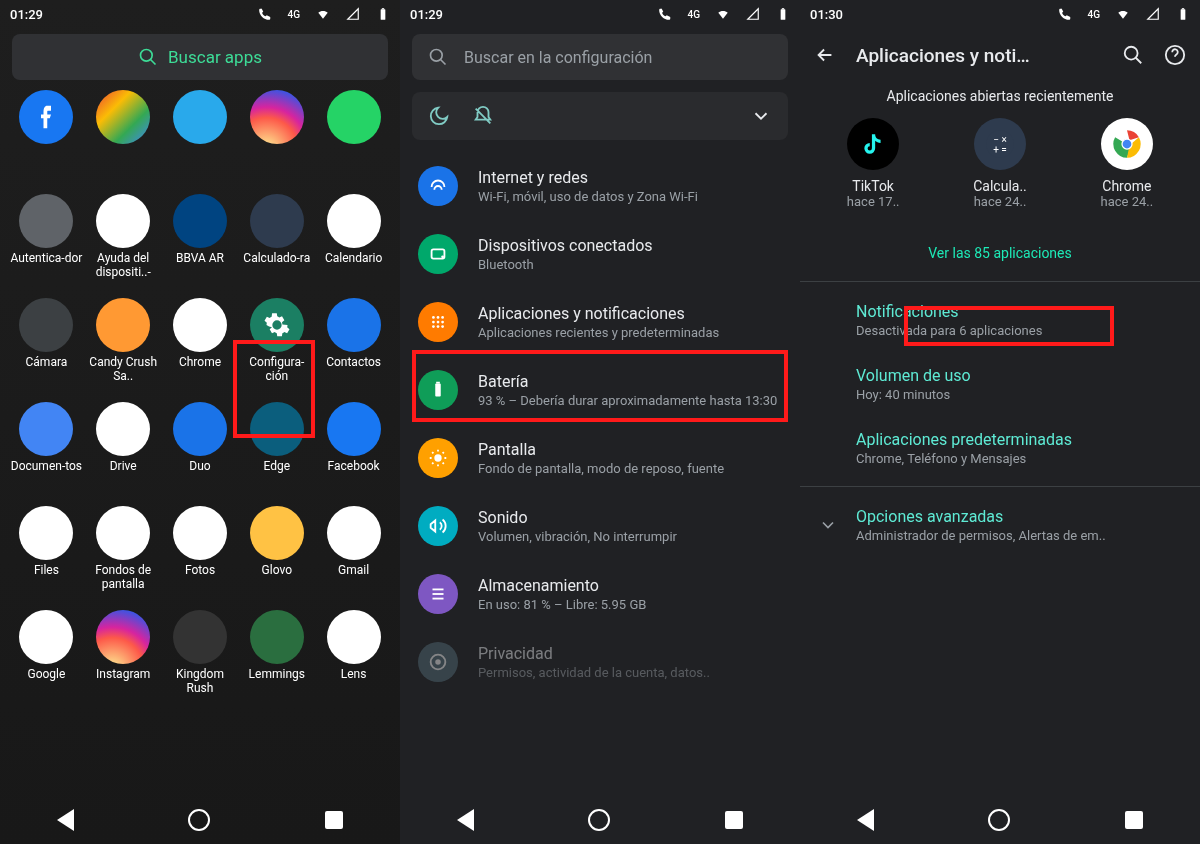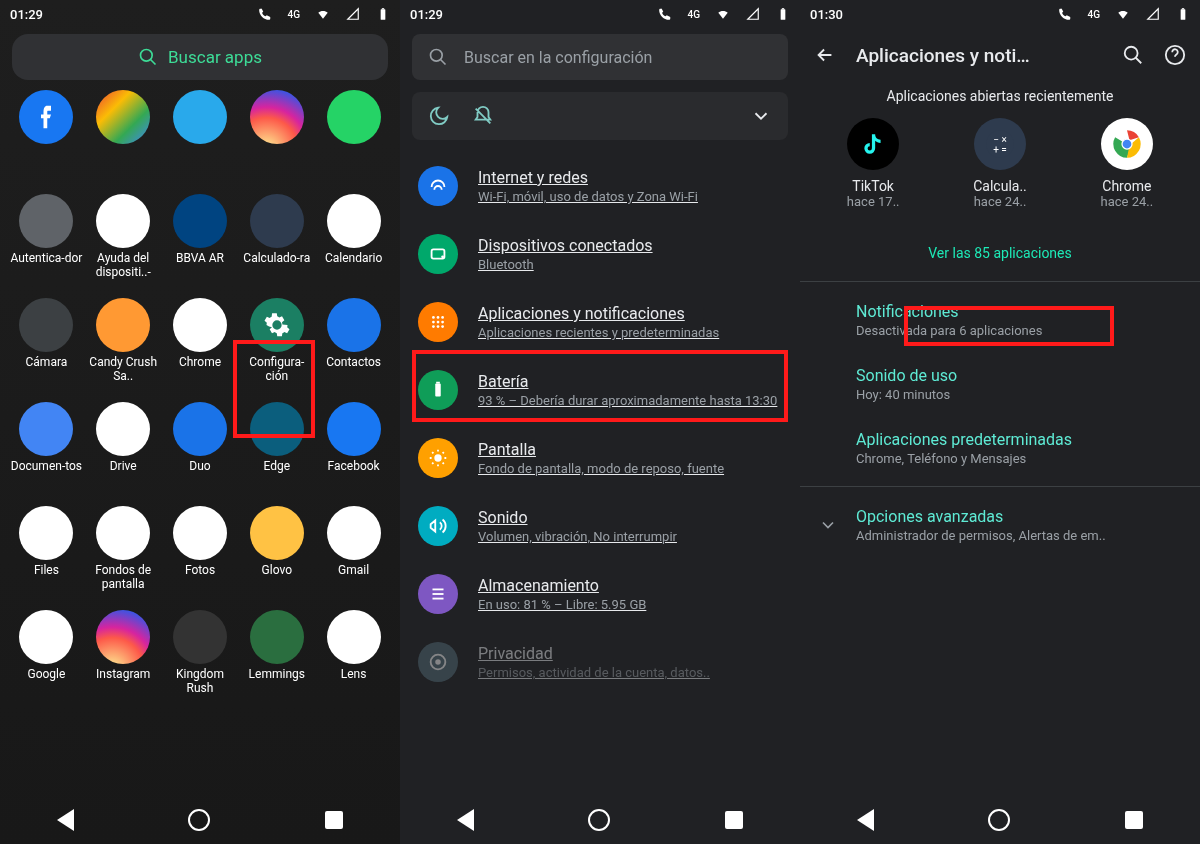--- a/index.html
+++ b/index.html
@@ -36,21 +36,21 @@
     color: #fff;
   }
   .status-right { display: flex; align-items: center; gap: 16px; }
   .status-ic { width: 14px; height: 14px; display:inline-flex; align-items:center; justify-content:center; }
 
   
   .search-pill {
     margin: 6px 12px 10px;
     height: 46px;
     background: #303134;
-    border-radius: 16px;
+    border-radius: 8px;
     display: flex;
     align-items: center;
     justify-content: center;
     gap: 10px;
     color: #3ddc97;
     font-size: 17px;
   }
   .grid5 {
     display: grid;
     grid-template-columns: repeat(5,1fr);
@@ -100,21 +100,21 @@
   .setrow {
     display:flex; align-items:center; gap: 20px;
     padding: 14px 18px;
     position:relative;
   }
   .seticon {
     width: 40px; height:40px; border-radius:50%;
     display:flex; align-items:center; justify-content:center;
     flex: 0 0 40px;
   }
-  .settext { flex:1;text-decoration:underline; }
+  .settext { flex:1; }
   .settext .t { font-size: 16px; color:#e8eaed; margin-bottom:2px; }
   .settext .d { font-size: 13px; color:#9aa0a6; }
 
   
   .topbar3 {
     height: 54px;
     display:flex; align-items:center; gap:20px;
     padding: 0 14px;
   }
   .topbar3 .title { flex:1; font-size: 19px; font-weight:500; }
@@ -548,21 +548,21 @@
   <div class="highlight-red" style="left:104px; top:306px; width:210px; height:40px;"></div>
 
   <div class="hr"></div>
 
   <div class="list3" id="list3">
       <div class="item">
         <div class="t">Notificaciones</div>
    <div class="d">Desactivada para 6 aplicaciones</div>
       </div>
       <div class="item">
-        <div class="t">Sonido de uso</div>
+        <div class="t">Volumen de uso</div>
    <div class="d">Hoy: 40 minutos</div>
       </div>
       <div class="item">
         <div class="t">Aplicaciones predeterminadas</div>
    <div class="d">Chrome, Teléfono y Mensajes</div>
       </div>
       <div class="hr"></div>
       <div class="item">
         <svg class="chev" width="20" height="20" viewBox="0 0 24 24" fill="none" stroke="#9aa0a6" stroke-width="2">
           <path d="M6 9l6 6 6-6"></path>

